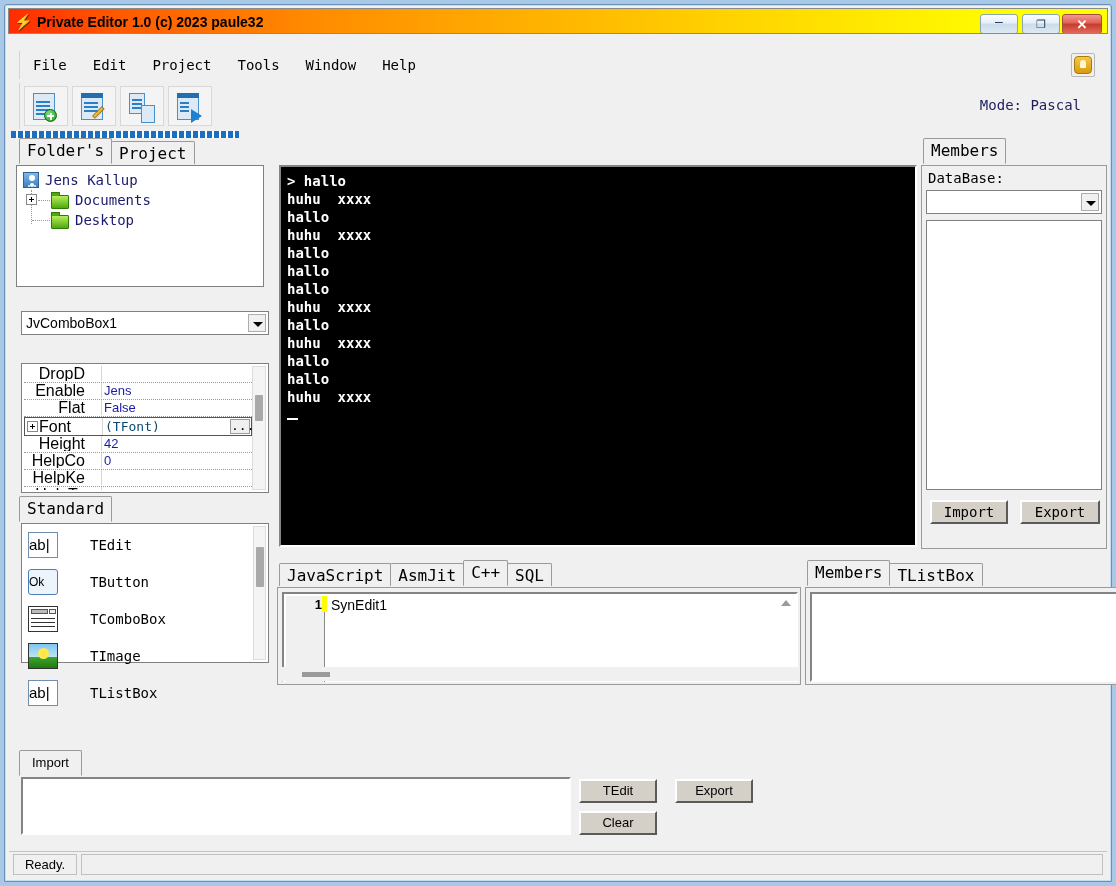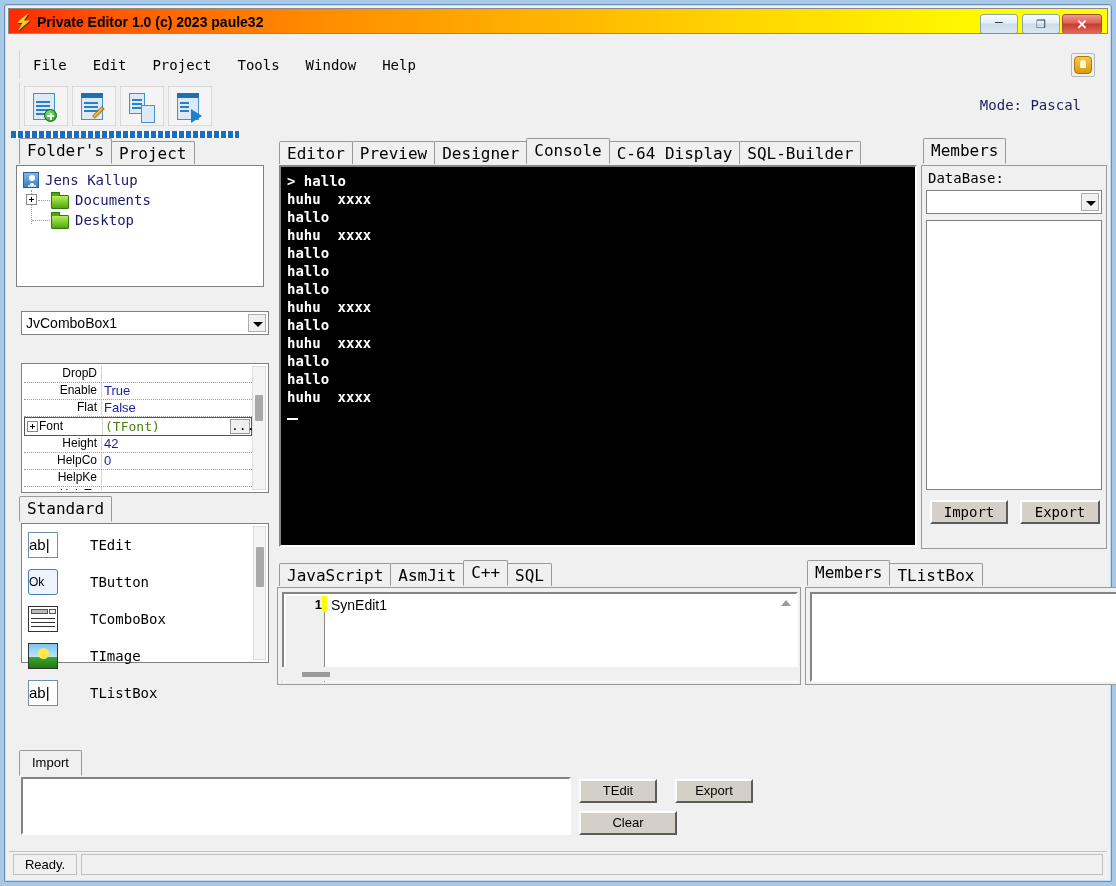--- a/index.html
+++ b/index.html
@@ -210,31 +210,31 @@
     content:"";position:absolute;left:4px;top:7px;width:0;height:0;
     border-left:5px solid transparent;border-right:5px solid transparent;border-top:5px solid #000;
   }
 
   #prop-tabs{left:4px;top:198px;width:252px;}
   #prop-box{position:absolute;left:6px;top:222px;width:248px;height:130px;}
   #prop-grid{position:absolute;left:2px;top:2px;width:228px;height:124px;overflow:hidden;background:#fff;}
   .prow{position:relative;height:16px;border-bottom:1px dotted #9b9b9b;}
   .pname{
     position:absolute;left:0;top:0;width:78px;height:15px;line-height:15px;
-    text-align:right;padding-right:4px;overflow:hidden;white-space:nowrap;
-    font-family:"Liberation Sans",sans-serif;font-size:12px;color:#000;
+    text-align:right;padding-right:16px;overflow:hidden;white-space:nowrap;
+    font-family:"Liberation Sans",sans-serif;font-size:16px;color:#000;
     border-right:1px solid #d6d6d6;box-sizing:border-box;
   }
   .pval{
     position:absolute;left:80px;top:0;height:15px;line-height:15px;
     font-family:"Liberation Sans",sans-serif;font-size:13px;color:#1a1aa8;white-space:nowrap;
   }
   .prow.selrow{border:1px solid #555;height:19px;box-sizing:border-box;background:#fff;}
   .prow.selrow .pname{height:17px;line-height:17px;}
-  .prow.selrow .pval{height:17px;line-height:17px;color:#4d7c0f;font-family:"DejaVu Sans Mono",monospace;font-size:13px;}
+  .prow.selrow .pval{height:17px;line-height:17px;color:#0c4a6e;font-family:"DejaVu Sans Mono",monospace;font-size:13px;}
   .ellipsis-btn{
     position:absolute;right:1px;top:1px;width:20px;height:15px;
     background:#f0f0f0;border:1px solid #9a9a9a;box-sizing:border-box;
     text-align:center;line-height:11px;font-size:13px;color:#000;font-family:"DejaVu Sans Mono",monospace;
   }
   .vscroll{
     position:absolute;background:#f4f4f4;border:1px solid #dcdcdc;box-sizing:border-box;
   }
   .vthumb{position:absolute;background:#a9a9a9;border-radius:1px;}
 
@@ -284,21 +284,21 @@
   #db-label{position:absolute;left:6px;top:4px;font-family:"DejaVu Sans Mono",monospace;font-size:14px;color:#000;}
   #db-combo{position:absolute;left:4px;top:24px;width:176px;height:24px;}
   #db-list{position:absolute;left:4px;top:54px;width:176px;height:270px;}
 
   
   #build-col{position:absolute;left:10px;top:748px;width:1094px;height:96px;}
   #build-tabs{left:4px;top:0;width:200px;}
   #build-text{position:absolute;left:6px;top:24px;width:550px;height:58px;}
   #btn-copy{left:564px;top:26px;width:78px;height:24px;}
   #btn-export2{left:660px;top:26px;width:78px;height:24px;}
-  #btn-clear{left:564px;top:58px;width:98px;height:24px;}
+  #btn-clear{left:564px;top:58px;width:78px;height:24px;}
   .btn3d span{display:block;line-height:20px;}
 
   
   #statusbar{
     position:absolute;left:4px;bottom:4px;width:1098px;height:26px;
     background:#f0f0f0;border-top:1px solid #c4c4c4;box-sizing:border-box;
   }
   #status-cell{
     position:absolute;left:4px;top:2px;width:64px;height:21px;
     border:1px solid #c0c0c0;background:#f0f0f0;box-sizing:border-box;
@@ -420,21 +420,21 @@
 
 
     <div id="prop-box" class="sunken2">
       <div id="prop-grid">
         <div class="prow">
           <div class="pname">DropD</div>
           <div class="pval"></div>
         </div>
         <div class="prow">
           <div class="pname">Enable</div>
-          <div class="pval">True</div>
+          <div class="pval">Jens</div>
         </div>
         <div class="prow">
           <div class="pname">Flat</div>
           <div class="pval">False</div>
         </div>
         <div class="prow selrow">
           <div class="pname" style="padding-left:14px;text-align:left;">Font</div>
           <span class="plusbox" style="left:2px;top:3px;"></span>
           <div class="pval">(TFont)</div>
           <div class="ellipsis-btn">...</div>
@@ -500,28 +500,20 @@
         <span class="pal-label">TListBox</span>
       </div>
       <div class="vscroll" style="right:2px;top:2px;width:13px;height:134px;">
         <div class="vthumb" style="left:2px;top:20px;width:8px;height:40px;"></div>
       </div>
     </div>
   </div>
 
   <div id="center-col">
 
-    <div class="tabstrip" id="main-tabs">
-      <div class="tab">Editor</div>
-      <div class="tab">Preview</div>
-      <div class="tab">Designer</div>
-      <div class="tab sel">Console</div>
-      <div class="tab">C-64 Display</div>
-      <div class="tab">SQL-Builder</div>
-    </div>
 
     <div id="console">
       <div class="cline">&gt; hallo</div>
       <div class="cline">huhu  xxxx</div>
       <div class="cline">hallo</div>
       <div class="cline">huhu  xxxx</div>
       <div class="cline">hallo</div>
       <div class="cline">hallo</div>
       <div class="cline">hallo</div>
       <div class="cline">huhu  xxxx</div>

